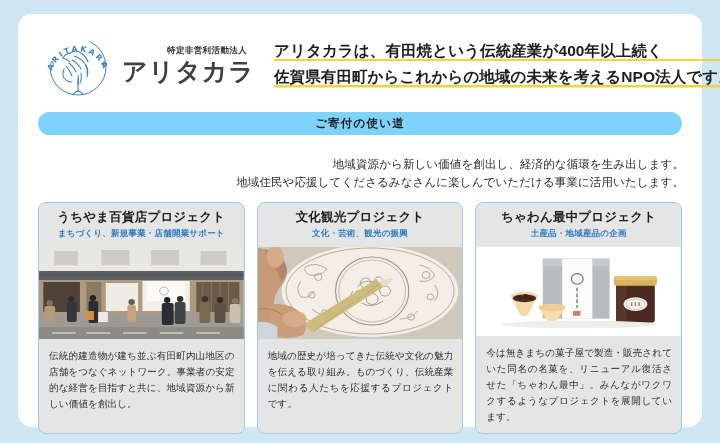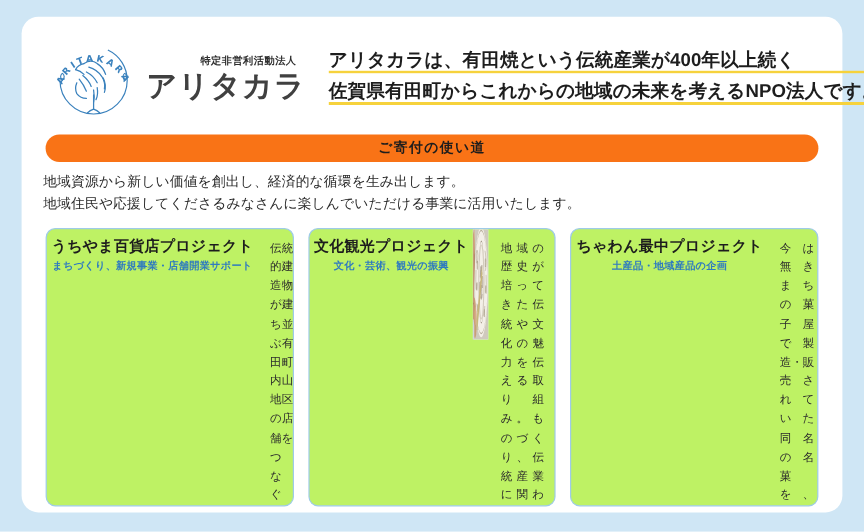--- a/index.html
+++ b/index.html
@@ -101,37 +101,38 @@
     background-size: 100% 2.5px;
   }
 
   .headline-line:last-child { margin-bottom: 0; }
 
   
   .banner {
     margin: 10px 2px 0 2px;
     height: 23px;
     border-radius: 12px;
-    background: #f97316;
+    background: #7dd3fc;
     display: flex;
     align-items: center;
     justify-content: center;
   }
 
   .banner-label {
     font-size: 11.5px;
     font-weight: bold;
     color: #1d1d1d;
     letter-spacing: 1.2px;
   }
 
   
   .intro {
-    text-align: left;
+    text-align: right;
     padding: 9px 0 8px 0;
+    margin-top: 12px;
   }
 
   .intro-line {
     display: block;
     font-size: 11.5px;
     color: #2b2b2b;
     line-height: 1.55;
     letter-spacing: 0.1px;
     white-space: nowrap;
   }
@@ -141,23 +142,23 @@
     display: flex;
     gap: 12px;
     padding: 2px 2px 0 2px;
   }
 
   .card {
     flex: 1 1 0;
     border: 1px solid #9ecbe8;
     border-radius: 8px;
     overflow: hidden;
-    background: #bef264;
+    background: #e5e5e5;
     display: flex;
-    flex-direction: row;
+    flex-direction: column;
     height: 232px;
   }
 
   .card-head {
     text-align: center;
     padding: 8px 4px 7px 4px;
   }
 
   .card-title {
     display: block;

